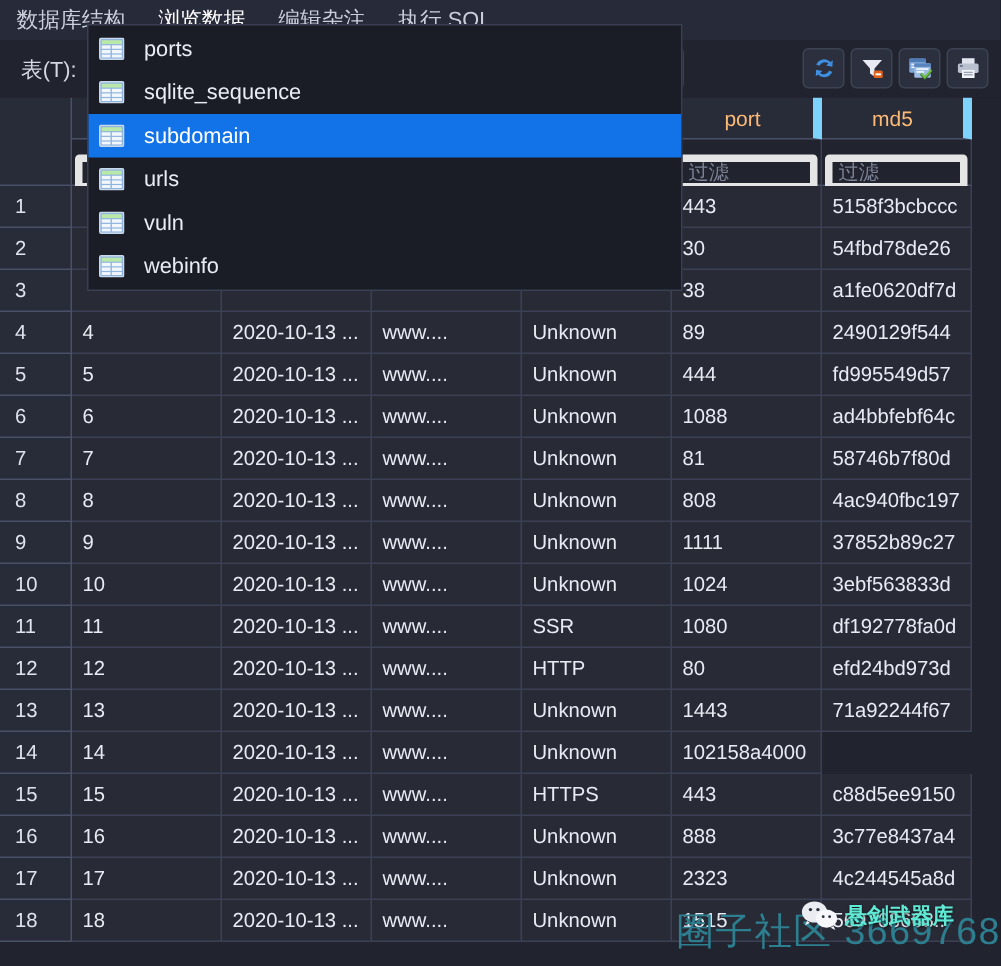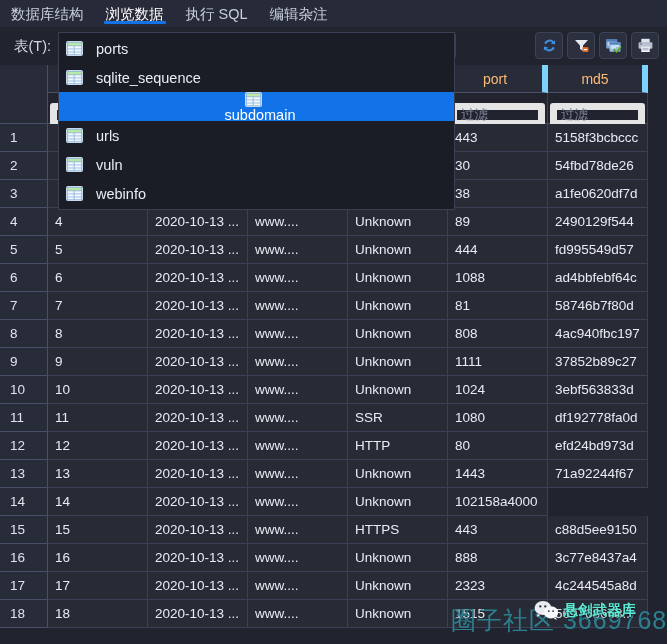--- a/index.html
+++ b/index.html
@@ -133,21 +133,21 @@
     background: #21232e;
     border-right: 1px solid #3b4055;
     border-bottom: 1px solid #4a5068;
     display: flex;
     align-items: center;
   }
   .filter-box {
     width: 100%;
     height: 100%;
     background: #24263300;
-    border: 7px solid #e5e5e5;
+    border: 5px solid #e5e5e5;
     border-radius: 3px;
     font-size: 13.5px;
     color: #7d8396;
     padding-left: 4px;
     display: flex;
     align-items: center;
     font-family: "Liberation Sans", sans-serif;
     cursor: text;
     margin-top: 13px;
   }
@@ -178,37 +178,37 @@
     font-size: 13.5px;
     color: #e8ebf3;
     white-space: nowrap;
     overflow: hidden;
     cursor: cell;
   }
 
   
   .popup {
     position: absolute;
-    left: 58px; top: 32px;
+    left: 58px; top: 16px;
     width: 397px;
     background: #1b1d26;
     border: 1px solid #3a3f52;
     z-index: 60;
     padding: 1px 0;
   }
   .popup-item {
     height: 29px;
     display: flex;
     align-items: center;
     padding-left: 7px;
     font-size: 14.5px;
     color: #e9ecf4;
     cursor: pointer;
   }
-  .popup-item.sel { background: #1273e8; color: #ffffff; flex-direction: column; }
+  .popup-item.sel { background: #1273e8; color: #ffffff; }
   .tbl-icon {
     width: 17px; height: 15px;
     margin-right: 13px;
     flex: 0 0 auto;
   }
 
   
   .wm-teal {
     position: absolute;
     left: 451px; top: 604px;
@@ -238,22 +238,22 @@
   }
 </style>
 </head>
 <body>
 
 <div id="app">
 
   <div class="tabbar" id="tabbar">
       <div class="tab">数据库结构</div>
       <div class="tab active">浏览数据</div>
+      <div class="tab">编辑杂注</div>
       <div class="tab">执行 SQL</div>
-      <div class="tab">编辑杂注</div>
     </div>
 
   <div class="toolstrip">
     <div class="table-label">表(T):</div>
     <div class="table-combo"></div>
     <div class="tool-btns">
 
       <div class="tbtn">
         <svg width="17" height="17" viewBox="0 0 17 17">
           <path d="M3.2 6.2A5.6 5.6 0 0 1 12.6 4.4l1.6-1.2-.3 4.3-4.2-.9 1.6-1.2a3.9 3.9 0 0 0-6 1.5z" fill="#3f8fe0"></path>

